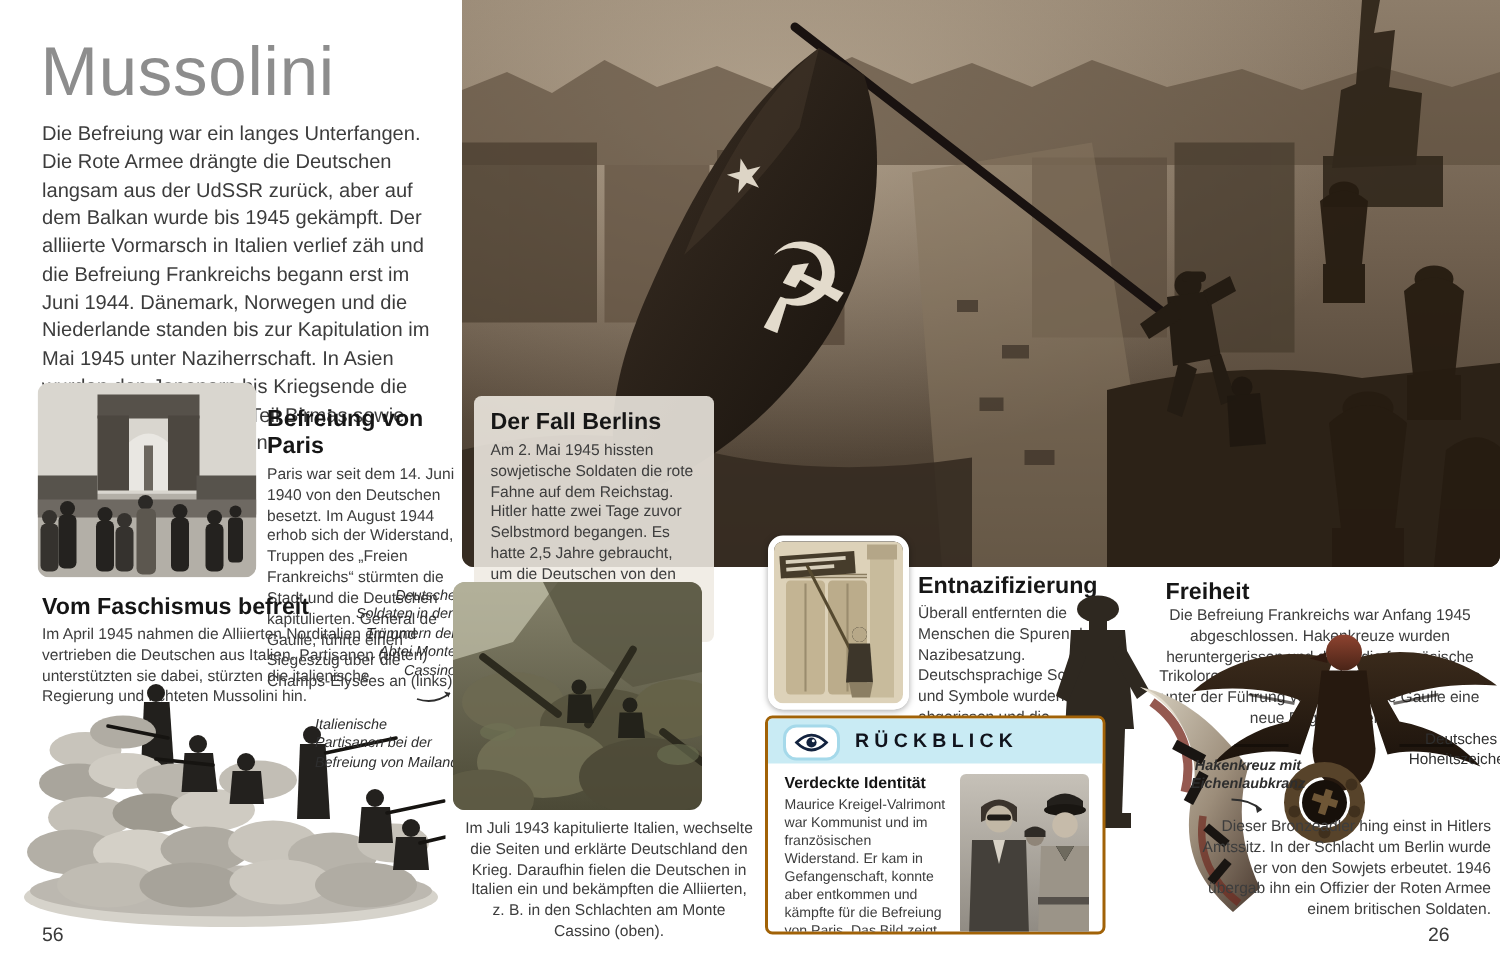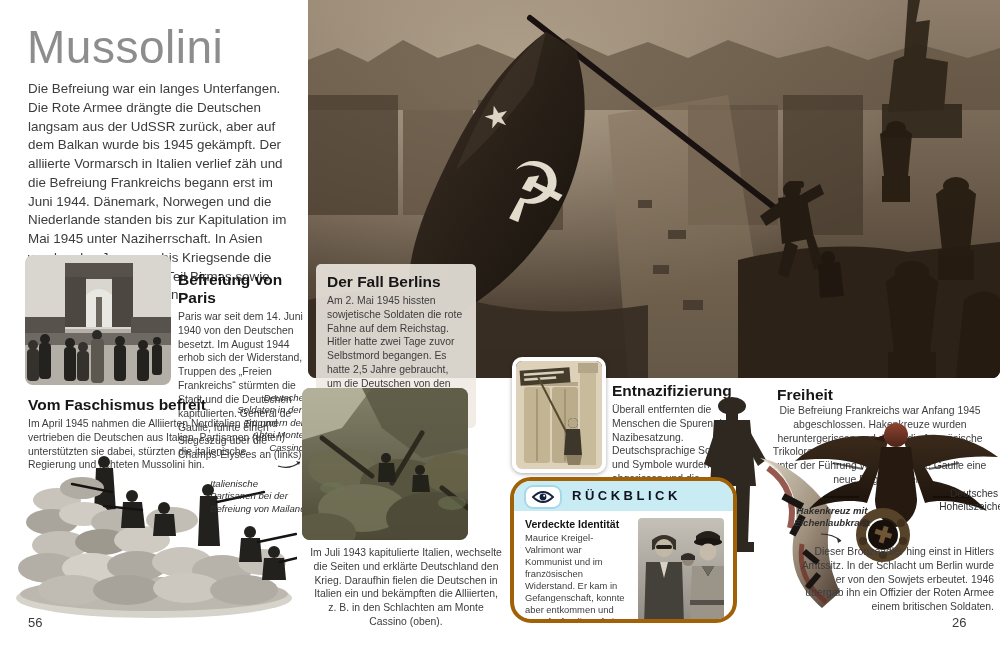--- a/index.html
+++ b/index.html
@@ -34,21 +34,21 @@
 
   
   .berlin-box {
     left:316px; top:264px; width:160px; background:rgba(239,234,226,0.88);
     border-radius:5px; padding:9px 11px 10px 11px; box-sizing:border-box;
   }
 
   
   .rb-box {
     left:510px; top:477px; width:227px; height:146px; background:#ffffff;
-    border:4px solid #a16207; border-radius:21px; box-sizing:border-box; overflow:hidden;
+    border:2px solid #a16207; border-radius:5px; box-sizing:border-box; overflow:hidden;
   }
   .rb-head { position:relative; height:30px; background:#c9ebf4; }
   .rb-eye {
     position:absolute; left:10px; top:4px; width:38px; height:24px; background:#ffffff;
     border:2px solid #a5d9ea; border-radius:9px; box-sizing:border-box;
     display:flex; align-items:center; justify-content:center;
   }
   .rb-label {
     position:absolute; left:58px; top:7px; font-size:13px; font-weight:700;
     letter-spacing:3.5px; color:#10131c;

